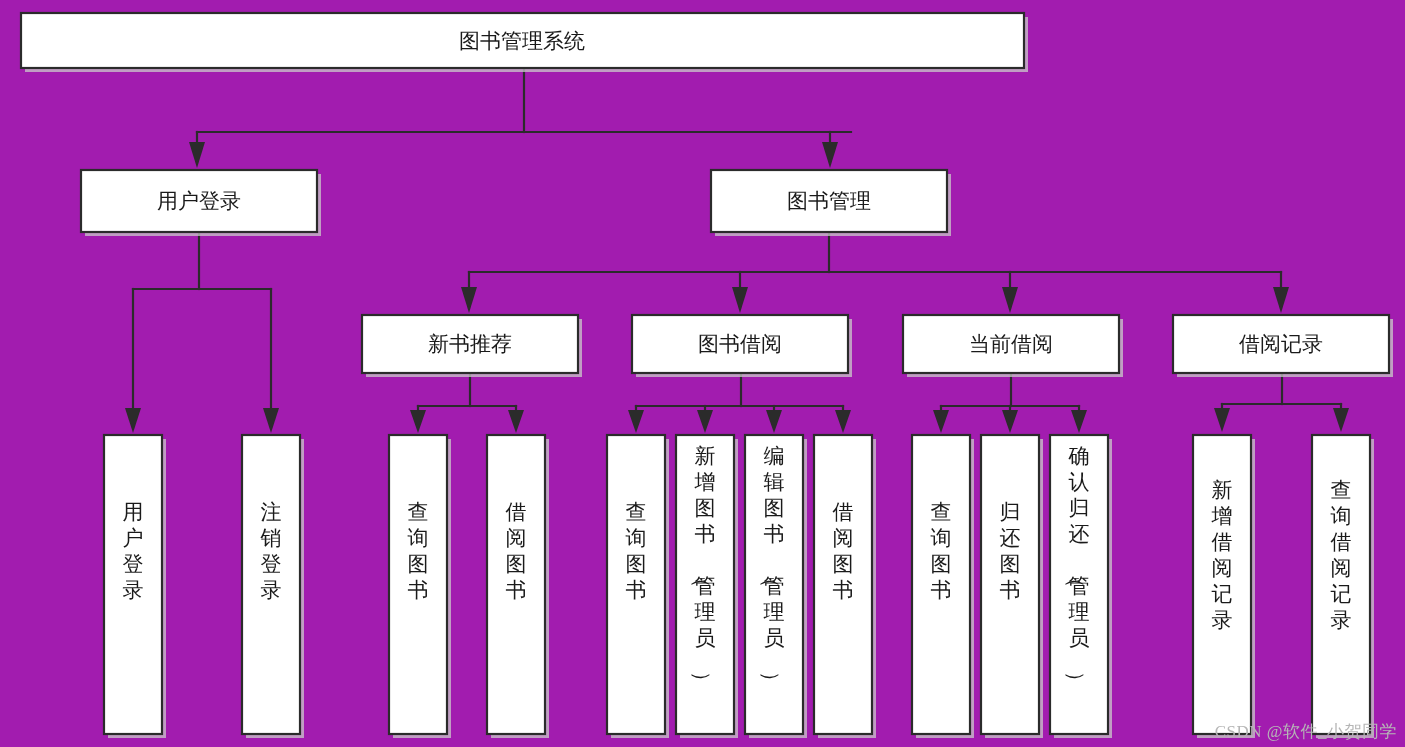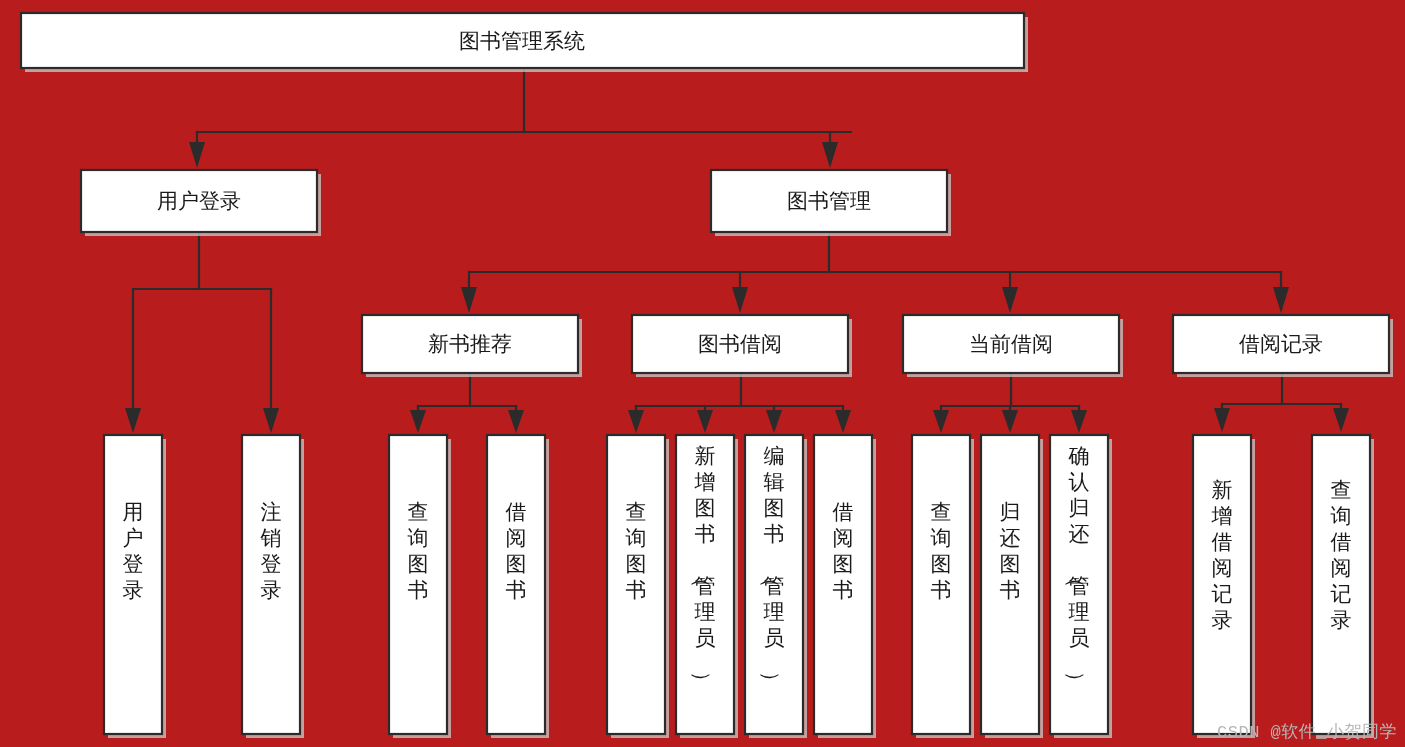--- a/index.html
+++ b/index.html
@@ -10,21 +10,21 @@
   body {
     width: 1405px;
     height: 747px;
     font-family: "Liberation Sans", "DejaVu Sans", sans-serif;
     overflow: hidden;
   }
   #diagram-root {
     position: relative;
     width: 1405px;
     height: 747px;
-    background: #b91c1c;
+    background: #a21caf;
   }
   svg.diagram-canvas {
     position: absolute;
     left: 0;
     top: 0;
     width: 1405px;
     height: 747px;
     display: block;
   }
   .node-box {
@@ -59,21 +59,21 @@
     font-family: "Liberation Sans", "DejaVu Sans", sans-serif;
     font-size: 21px;
     fill: #1a1a1a;
     text-anchor: middle;
     white-space: pre;
   }
   .watermark-text {
     position: absolute;
     right: 8px;
     bottom: 4px;
-    font-family: Liberation Mono, monospace;
+    font-family: Liberation Serif, serif;
     font-size: 17px;
     color: #b6b6b6;
     letter-spacing: 0.5px;
     user-select: none;
     white-space: nowrap;
   }
 </style>
 </head>
 <body>
 

